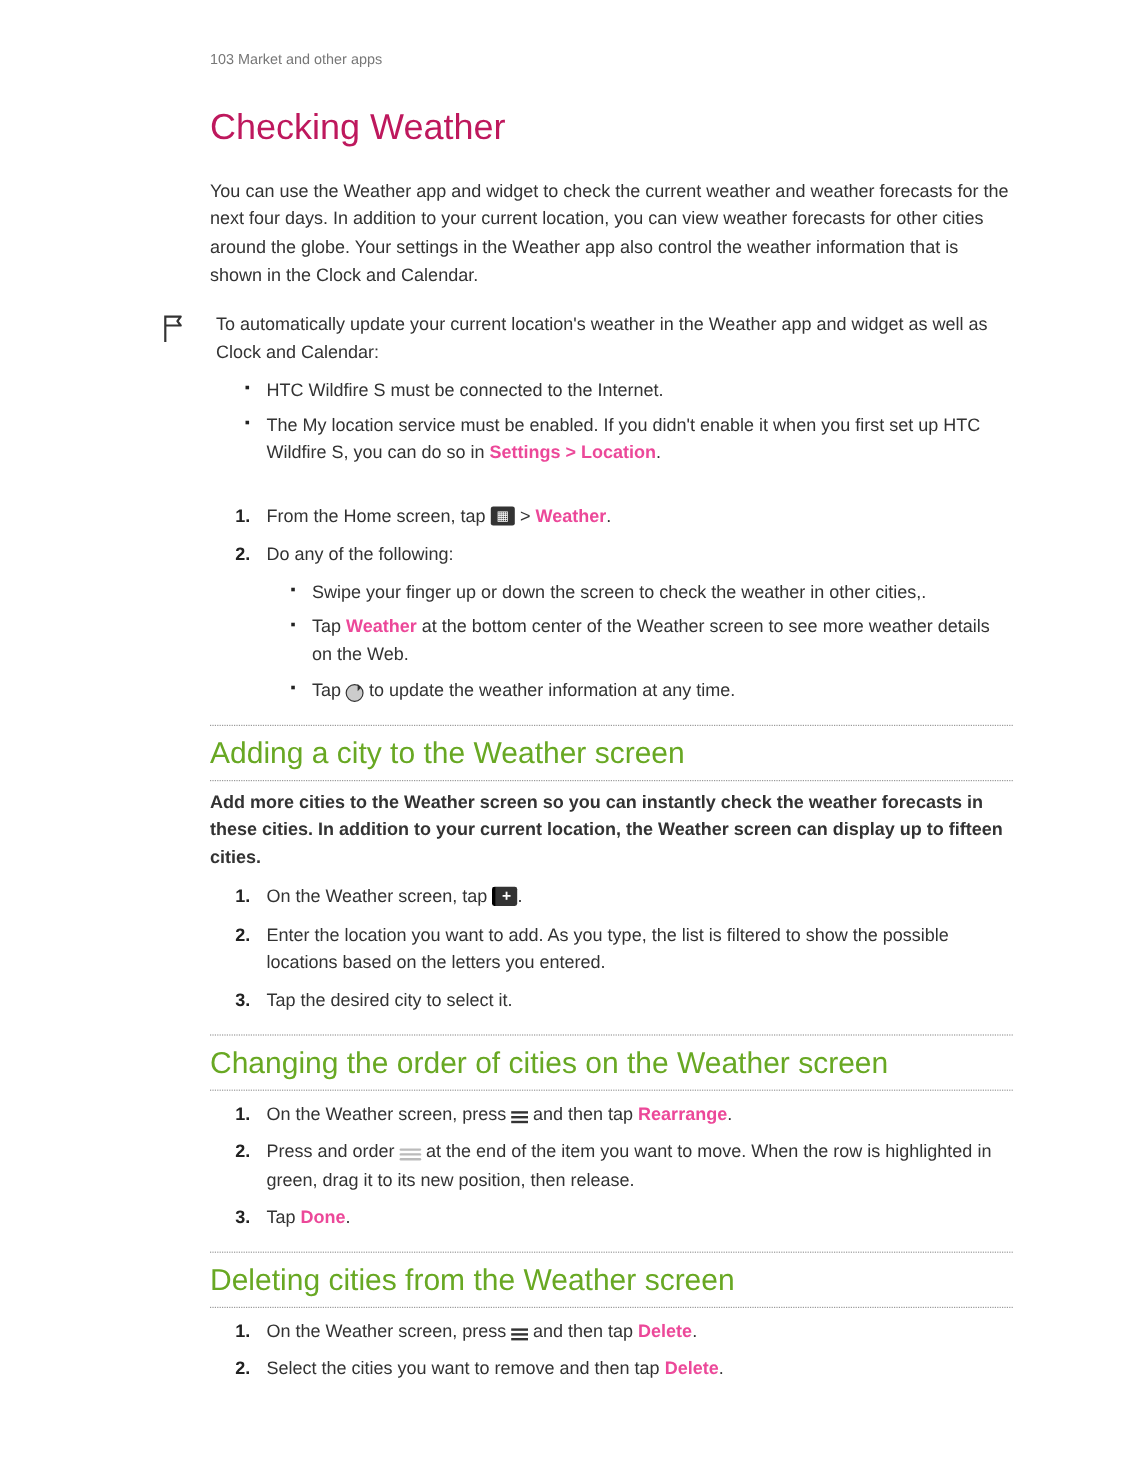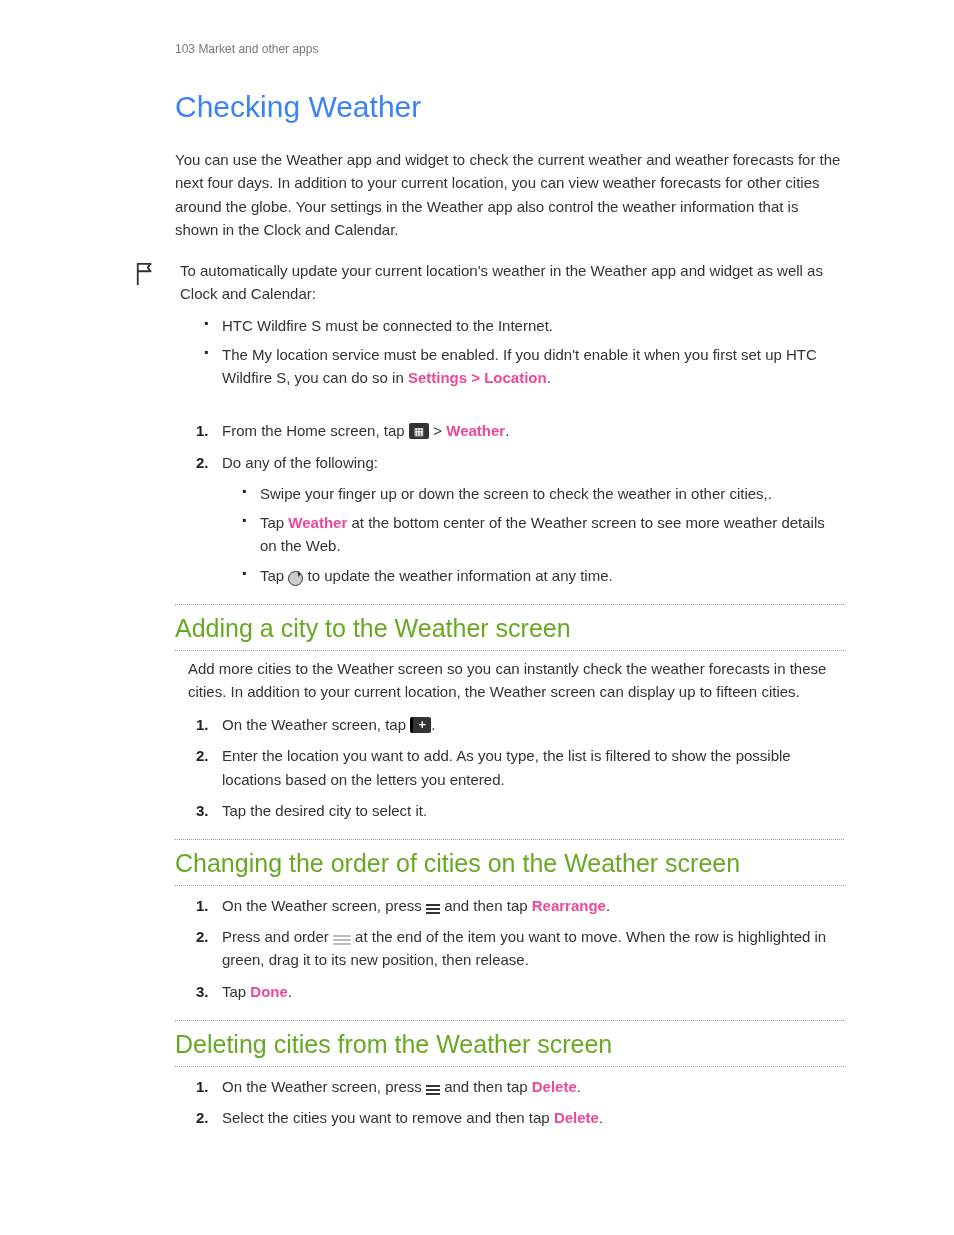--- a/index.html
+++ b/index.html
@@ -14,21 +14,21 @@
     box-sizing: border-box;
   }
   .page-header {
     font-size: 12px;
     color: #777;
     margin-bottom: 25px;
     margin-left: 15px;
   }
   .page-header .pagenum { margin-right: 0; }
   h1 {
-    color: #3b82f6;
+    color: #be185d;
     font-weight: 400;
     font-size: 30px;
     margin: 0 0 18px 15px;
   }
   p.intro { margin: 0 0 18px 15px; }
   .flag-block {
     position: relative;
     padding-left: 20px;
     margin-bottom: 10px;
   }
@@ -78,21 +78,21 @@
     padding-bottom: 2px;
     position: relative;
   }
   h2 .dotline-top {
     position: absolute;
     top: -5px;
     left: 0;
     right: 0;
     border-top: 1px dotted #999;
   } 
-  p.body { margin: 6px 0 10px 28px; }
+  p.body { margin: 6px 0 10px 15px; font-weight: bold; }
   .icon-box {
     display: inline-block;
     vertical-align: middle;
     background: #333;
     color: #fff;
     border-radius: 2px;
     padding: 1px 5px;
     font-size: 11px;
     line-height: 14px;
     position: relative;

